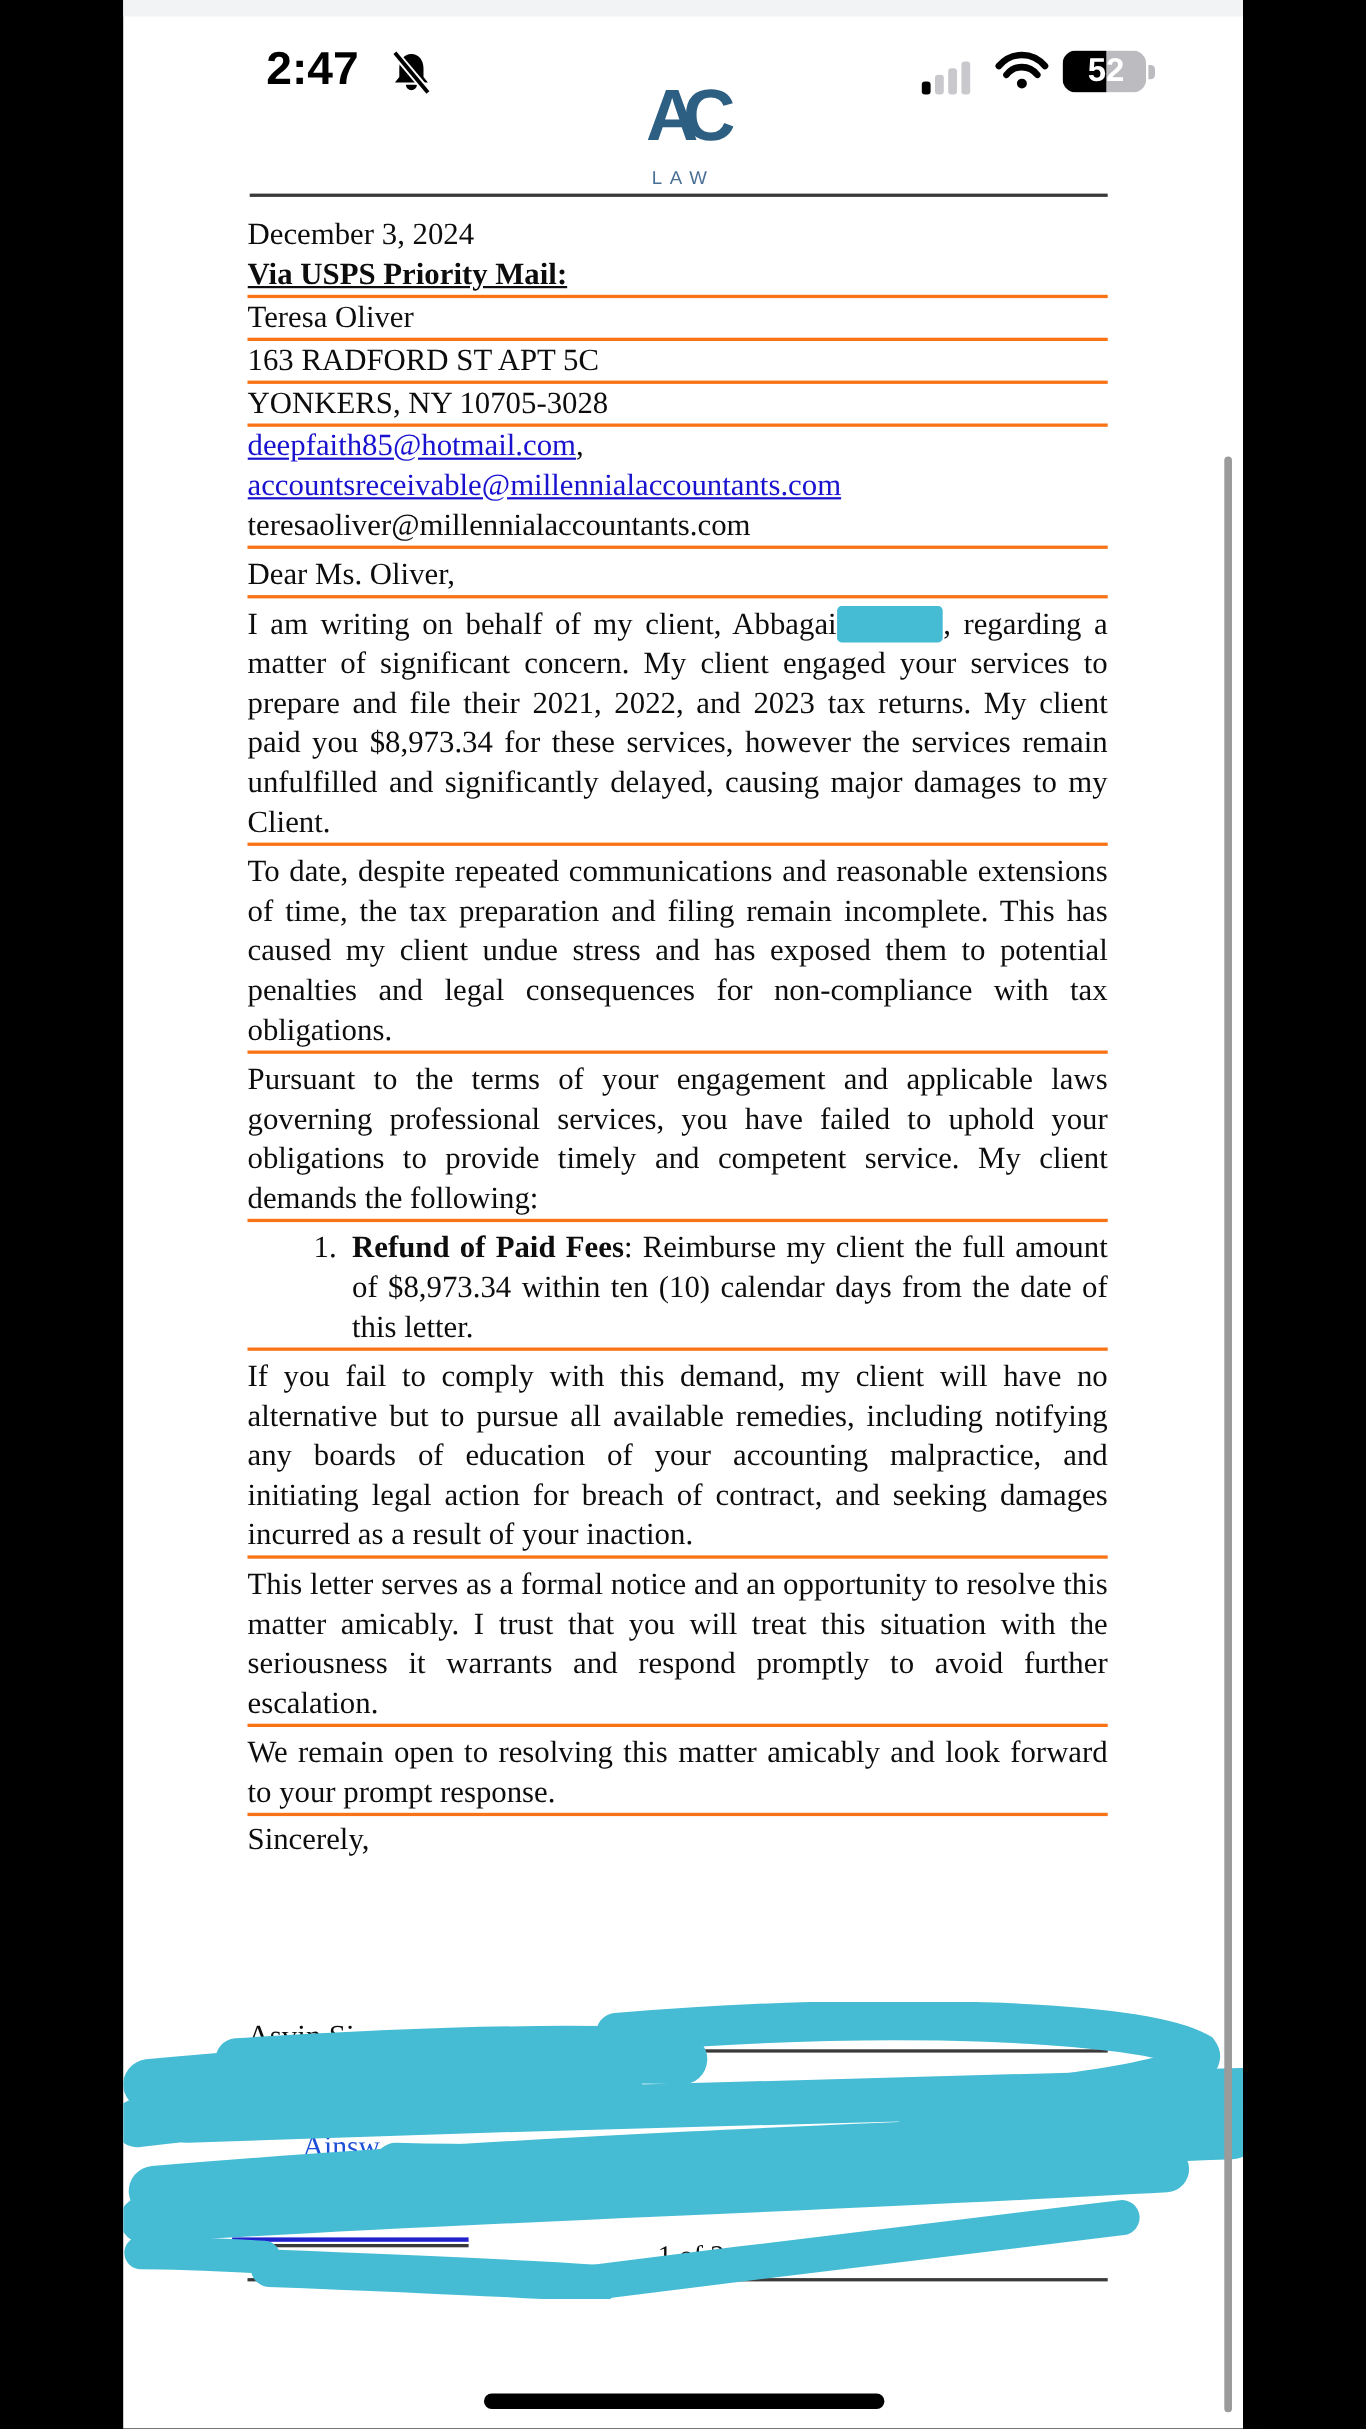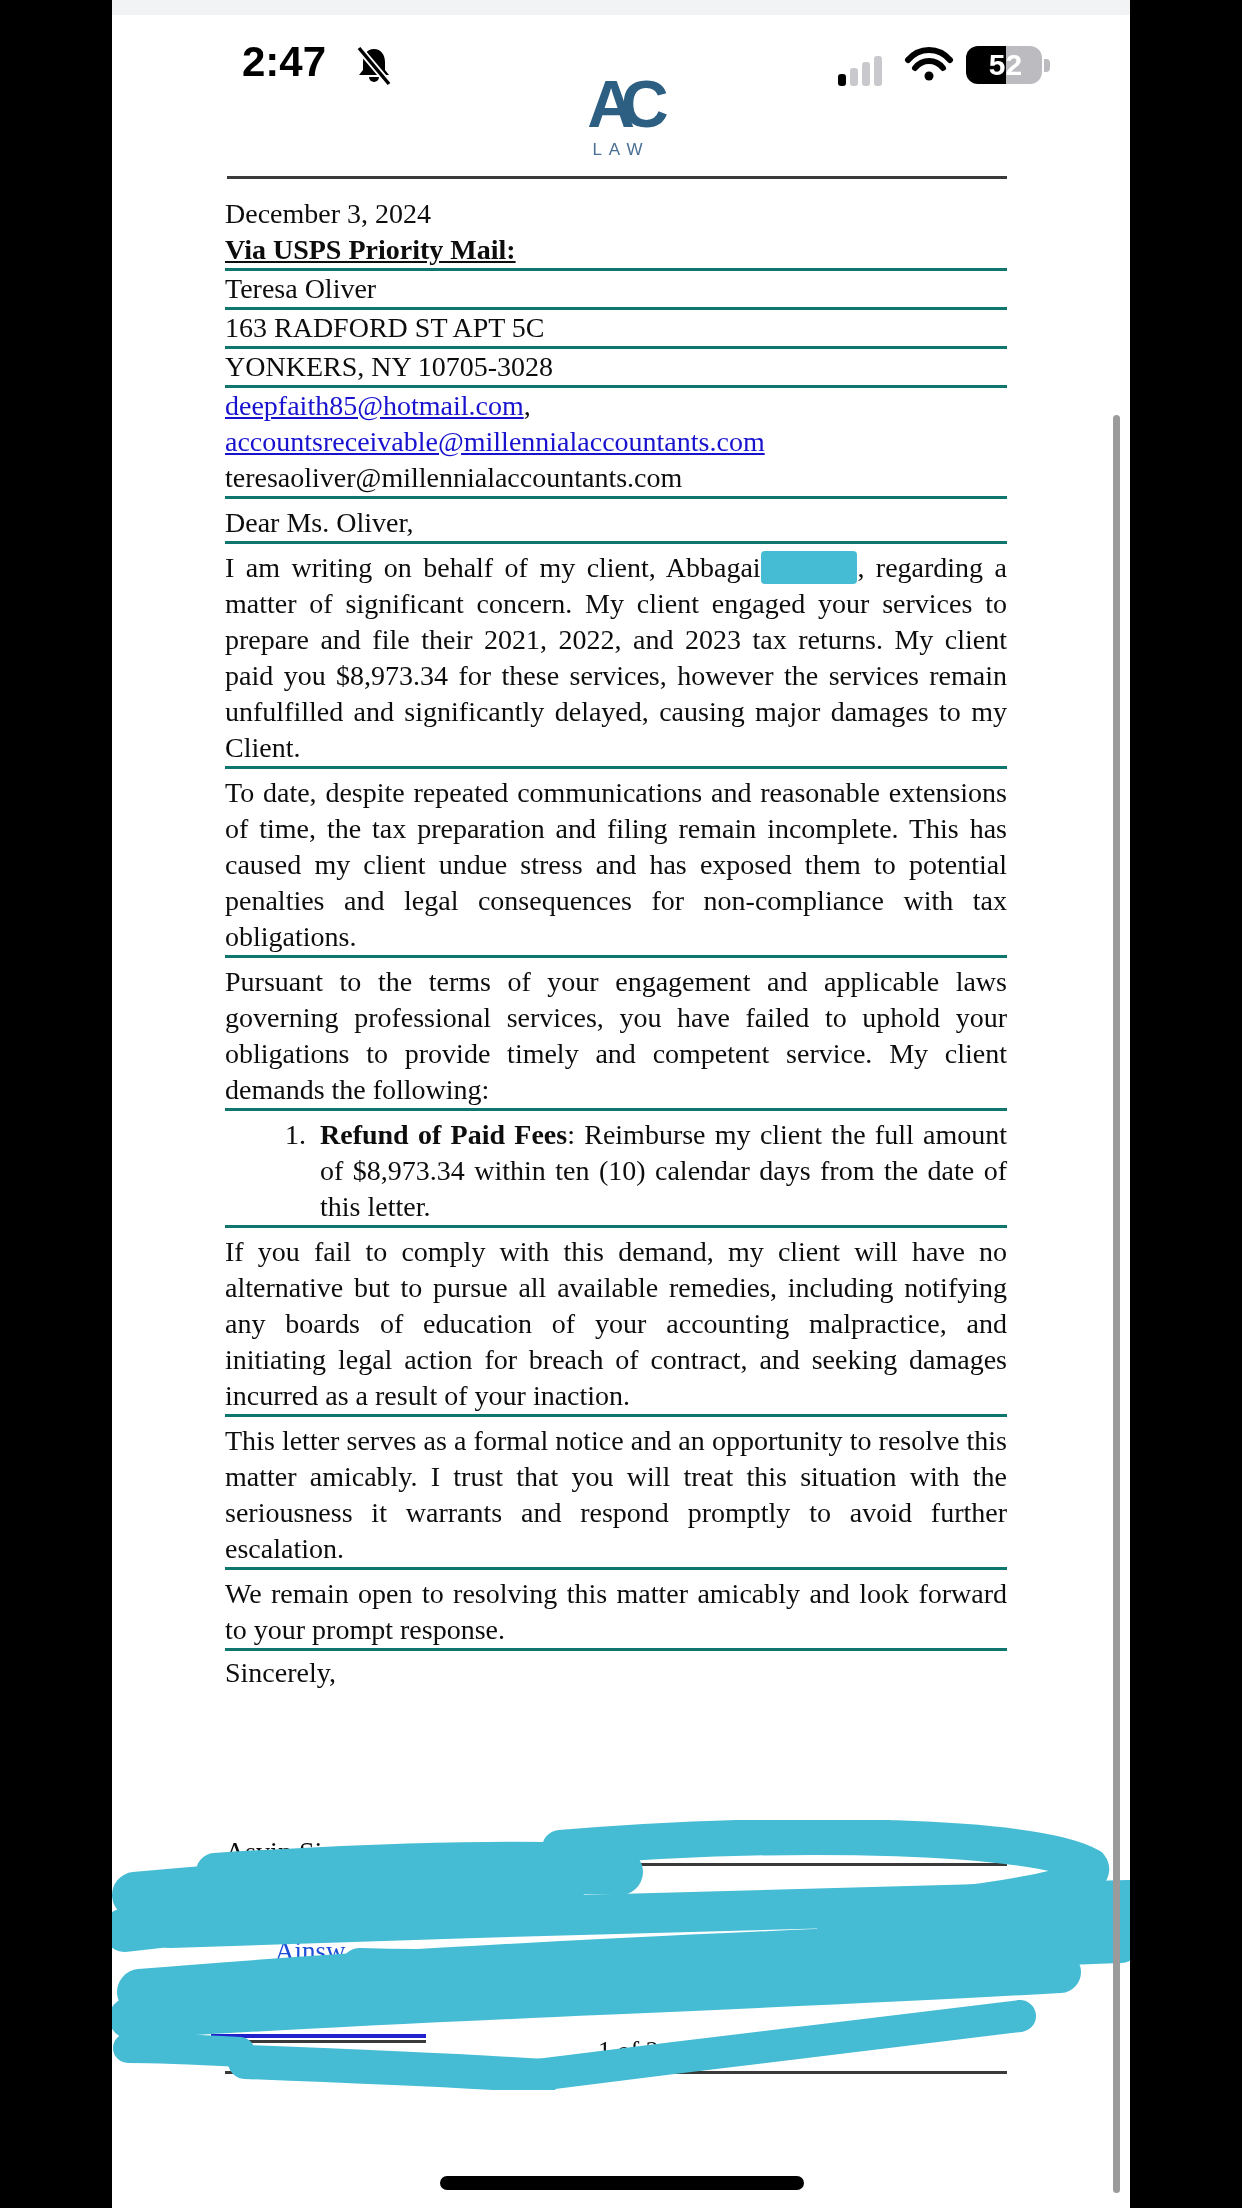--- a/index.html
+++ b/index.html
@@ -20,29 +20,29 @@
   .sb-signal i.b4{left:36px;height:30px;}
   .sb-wifi{position:absolute;left:792px;top:10px;}
   .battery{position:absolute;left:854px;top:10px;width:76px;height:38px;border-radius:12px;overflow:hidden;display:flex;}
   .bat-left{width:52%;background:#000;color:#fff;font-weight:bold;font-size:30px;line-height:38px;text-align:right;}
   .bat-right{width:48%;background:#bcbcc0;color:#fff;font-weight:bold;font-size:30px;line-height:38px;text-align:left;}
   .bat-nub{position:absolute;left:932px;top:23px;width:6px;height:13px;border-radius:0 4px 4px 0;background:#bcbcc0;}
 
   
   .logo{position:absolute;left:0;top:72px;width:1018px;text-align:center;color:#2d5f82;}
   .logo-mark{font-size:66px;font-weight:800;letter-spacing:-14px;line-height:64px;}
-  .logo-sub{font-size:17px;letter-spacing:7px;color:#47false;color:#4a6f94;margin-top:4px;}
+  .logo-sub{font-size:17px;letter-spacing:7px;color:#47false;color:#4a6f94;margin-top:16px;}
   .header-rule{position:absolute;left:115px;top:176px;width:780px;height:3px;background:#3a3a3a;}
 
   
   .letter{position:absolute;left:113px;top:196px;width:782px;
           font-family:"Liberation Serif",serif;font-size:28px;line-height:36px;
           color:#0d0d0d;text-align:justify;}
   .letter p{margin:0;}
-  .ruled{border-bottom:3px solid #0f766e;}
+  .ruled{border-bottom:3px solid #f97316;}
   .oneline{line-height:36px;height:36px;overflow:hidden;text-align:left;}
   .bold-u{font-weight:bold;text-decoration:underline;}
   .link{color:#1812cf;text-decoration:underline;}
   .re-blk{margin-top:20px !important;margin-bottom:6px;text-indent:66px;}
   .re-blk .re-label{font-weight:bold;}
   .mt{margin-top:6px !important;}
   .mt4{margin-top:4px !important;}
   .li{padding-left:95px;text-indent:-35px;}
   .li .num{margin-right:14px;}
   .redact-inline{background:#45bcd4;color:transparent;border-radius:4px;padding:1px 10px;}

